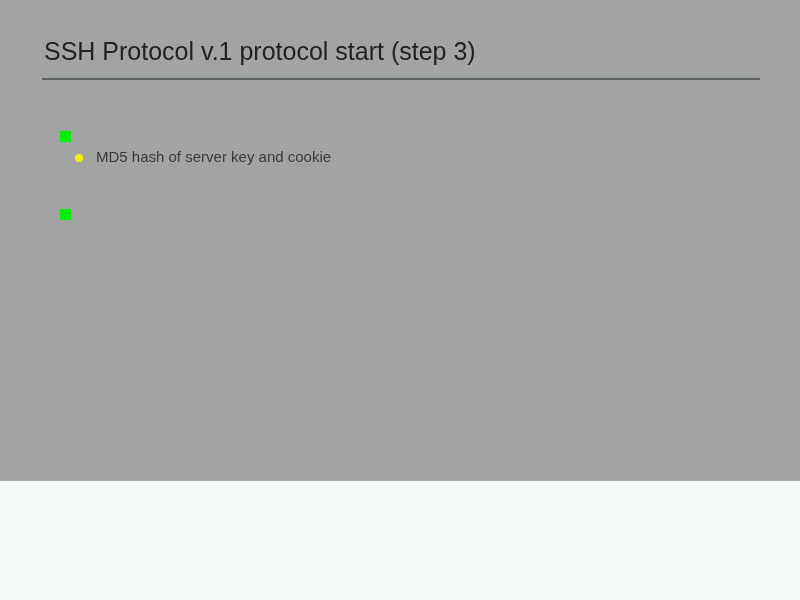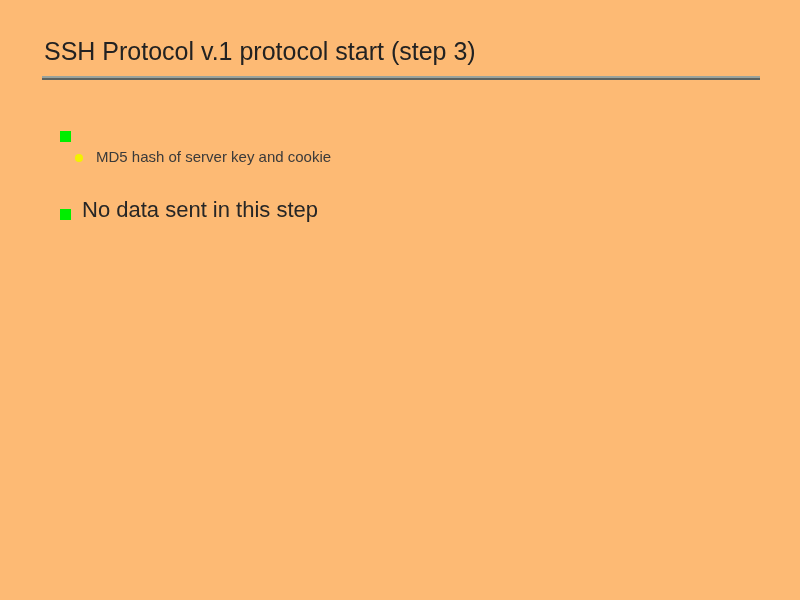--- a/index.html
+++ b/index.html
@@ -10,22 +10,22 @@
     width: 800px;
     height: 600px;
     background: #f5faf6;
     font-family: "Liberation Sans", sans-serif;
     color: #262626;
     overflow: hidden;
   }
   .slide {
     position: relative;
     width: 800px;
-    height: 600px;
-    background: #fdba74;
+    height: 481px;
+    background: #a3a3a3;
     box-sizing: border-box;
   }
 
   
   .title-block {
     position: absolute;
     left: 44px;
     top: 36px;
     width: 716px;
   }
@@ -127,18 +127,17 @@
 
     <div class="bullet-l2">
       <span class="marker-dot"></span>
       <span class="bullet-text">MD5 hash of server key and cookie</span>
     </div>
 
     <div class="spacer-block"></div>
 
     <div class="bullet-l1">
       <span class="marker-square"></span>
-      <span class="bullet-text">No data sent in this step</span>
     </div>
 
   </div>
 
 </div>
 
 </body></html>

